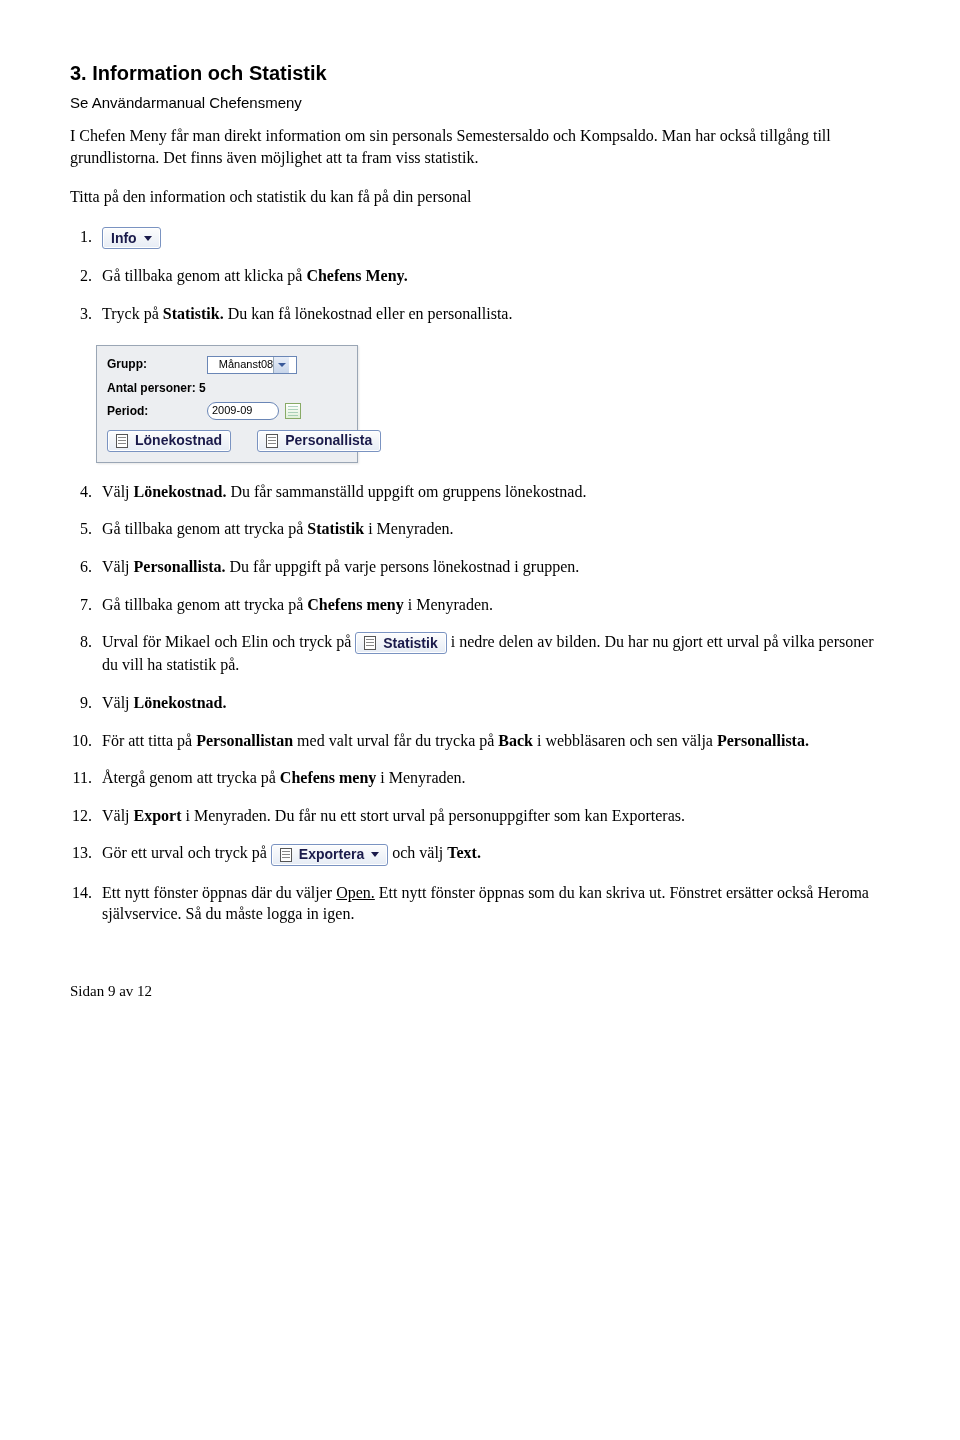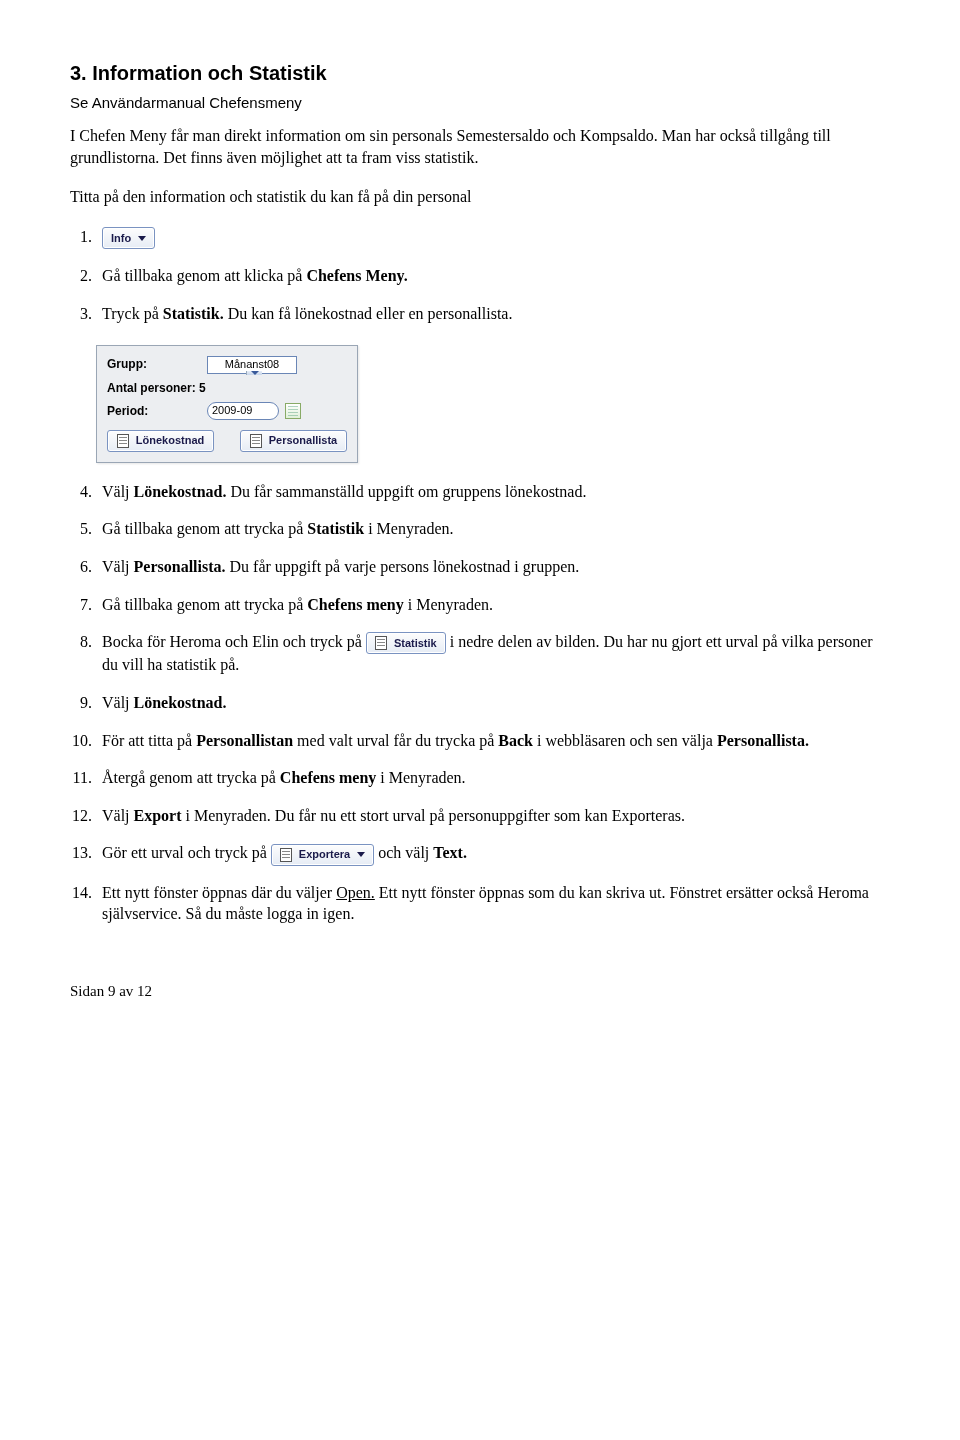--- a/index.html
+++ b/index.html
@@ -36,21 +36,21 @@
   }
   .btn {
     display: inline-flex;
     align-items: center;
     height: 20px;
     padding: 0 8px;
     background: linear-gradient(#fdfdfd, #e6ecf5);
     border: 1px solid #7a93c1;
     border-radius: 3px;
     font-family: Arial, Helvetica, sans-serif;
-    font-size: 11px;
+    font-size: 14px;
     font-weight: bold;
     color: #1a1a4a;
     vertical-align: middle;
     box-shadow: inset 0 0 0 1px #fff;
     gap: 4px;
   }
   .btn .tri {
     width: 0; height: 0;
     border-left: 4px solid transparent;
     border-right: 4px solid transparent;
@@ -112,22 +112,21 @@
     background: #fff;
     height: 18px;
     font-size: 11px;
     display: inline-flex;
     align-items: center;
     padding: 0 4px;
     box-sizing: border-box;
   }
   .select-box {
     width: 90px;
-    justify-content: space-between;
-    flex-direction: column;
+    justify-content: center;
   }
   .select-box .chev {
     width: 15px; height: 16px;
     background: linear-gradient(#e8eef8, #c7d5ea);
     border-left: 1px solid #9ab;
     margin-right: -4px;
     display: flex;
     align-items: center;
     justify-content: center;
   }
@@ -236,21 +235,21 @@
 
   <li>
     <span>Välj </span><b>Personallista.</b><span> Du får uppgift på varje persons lönekostnad i gruppen.</span>
   </li>
 
   <li>
     <span>Gå tillbaka genom att trycka på </span><b>Chefens meny</b><span> i Menyraden.</span>
   </li>
 
   <li>
-    <span>Bocka för Heroma och Elin och tryck på </span>
+    <span>Urval för Mikael och Elin och tryck på </span>
     <span class="btn">
       <span class="icon-sheet"></span>
       <span>Statistik</span>
     </span>
     <span> i nedre delen av bilden. Du har nu gjort ett urval på vilka personer du vill ha statistik på.</span>
   </li>
 
   <li>
     <span>Välj </span><b>Lönekostnad.</b>
   </li>

